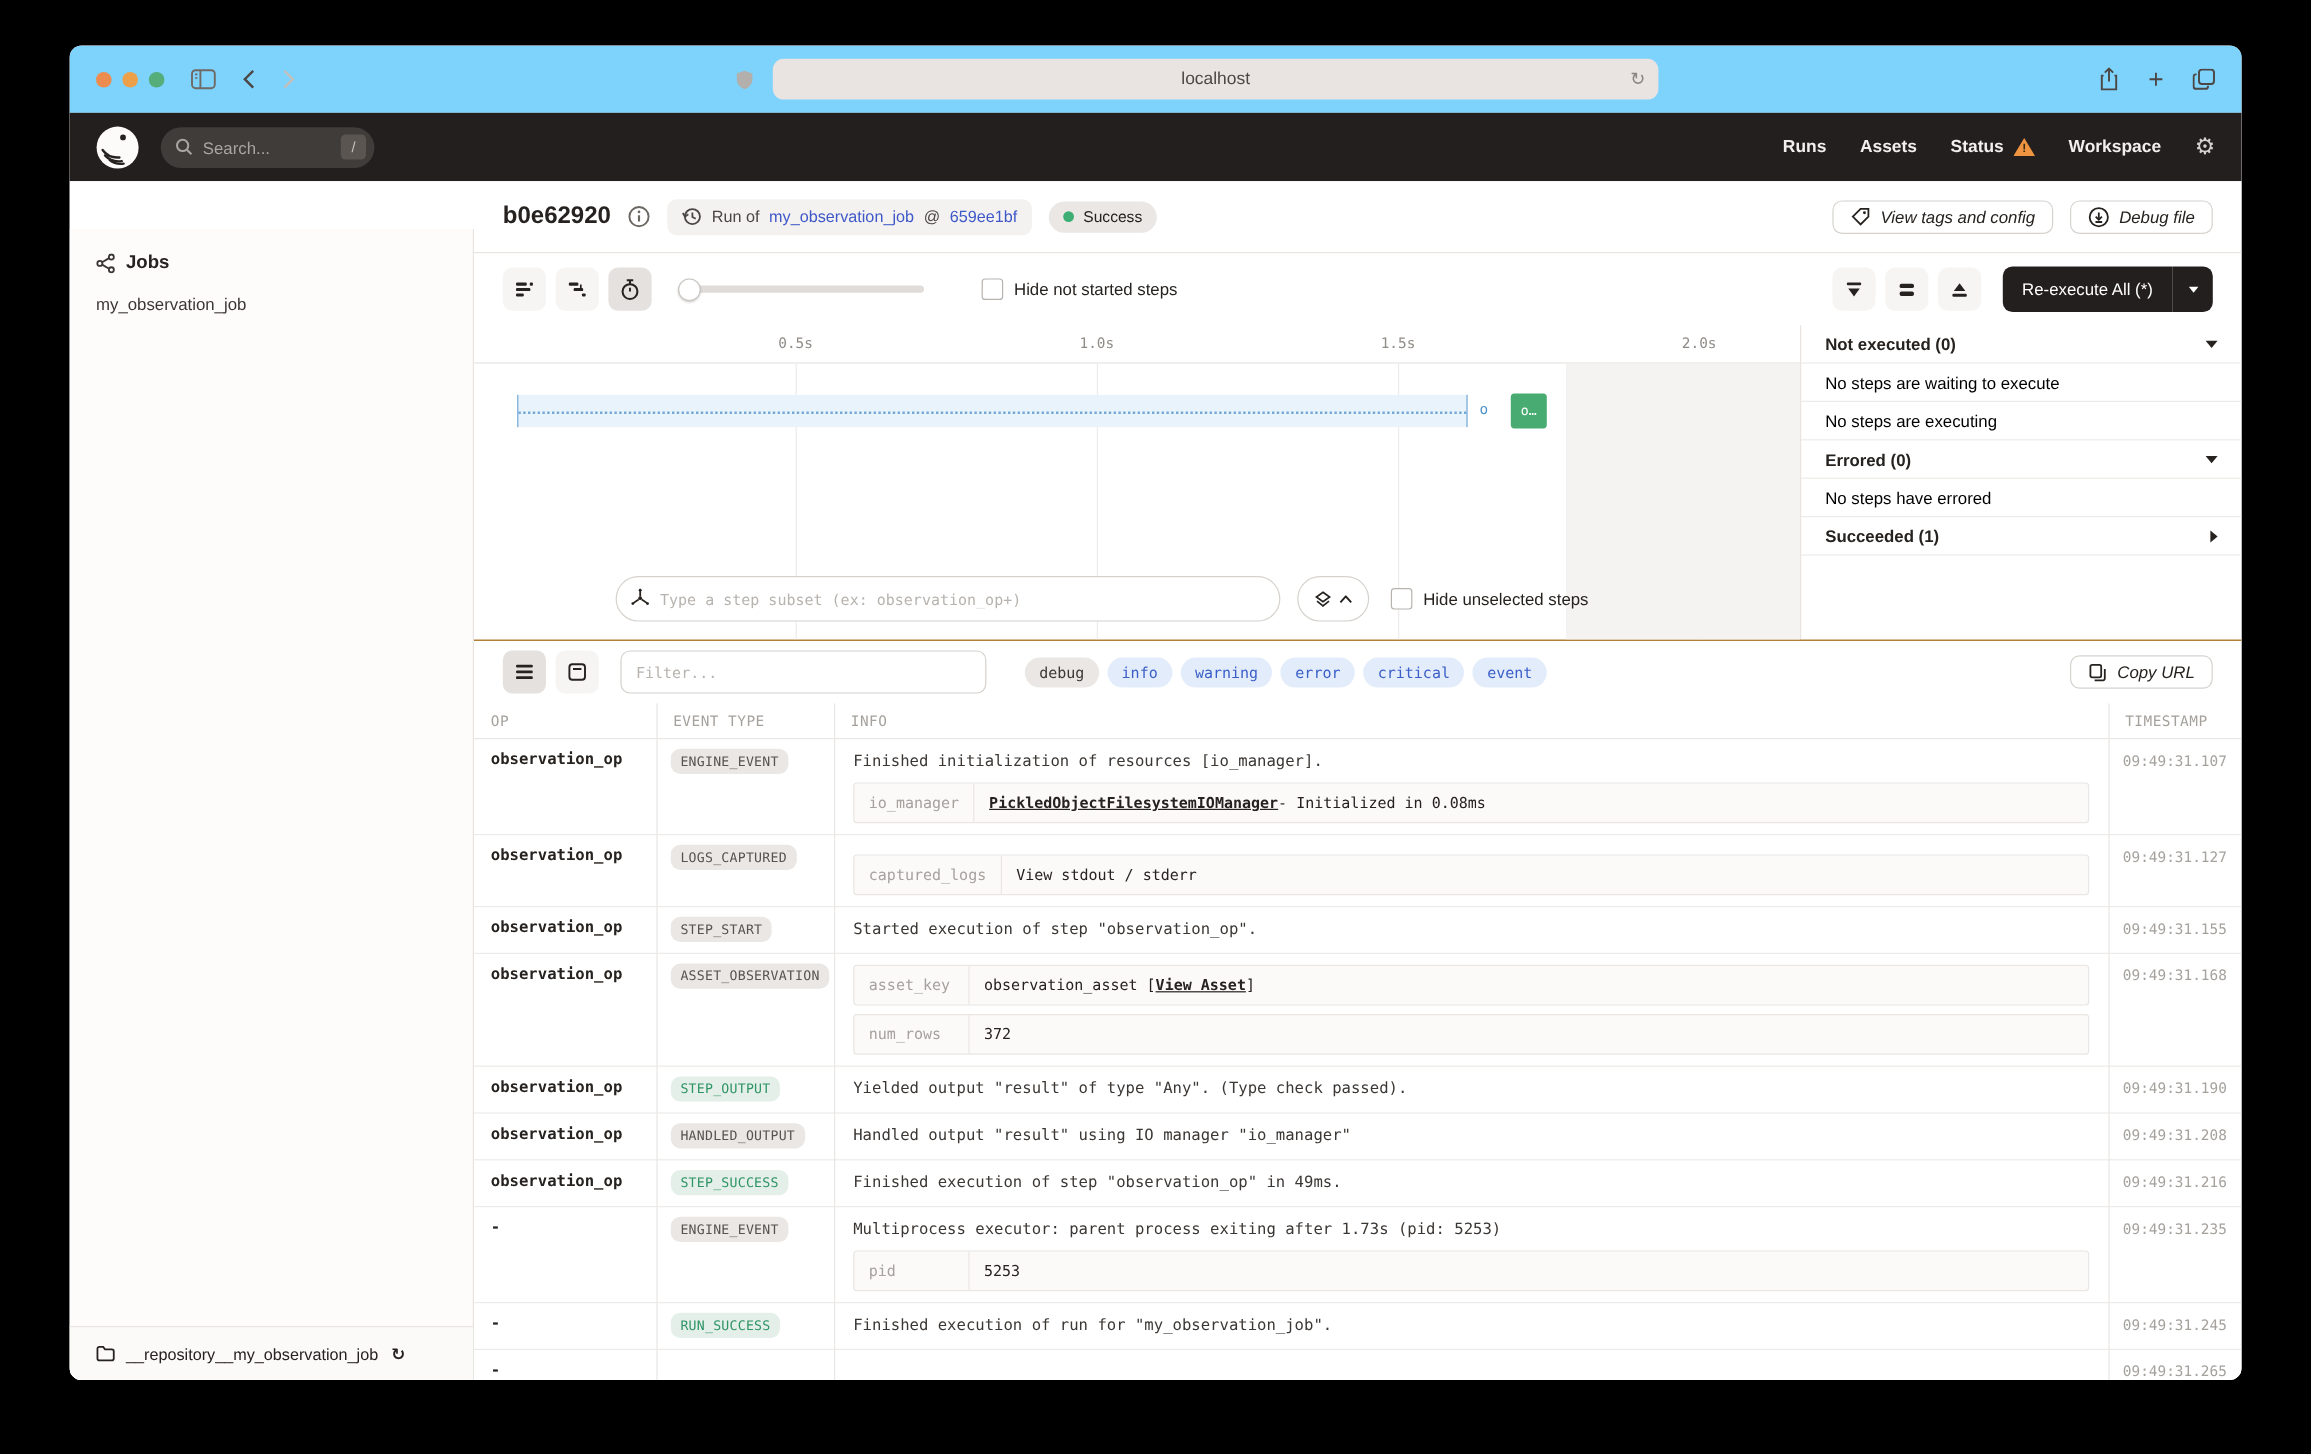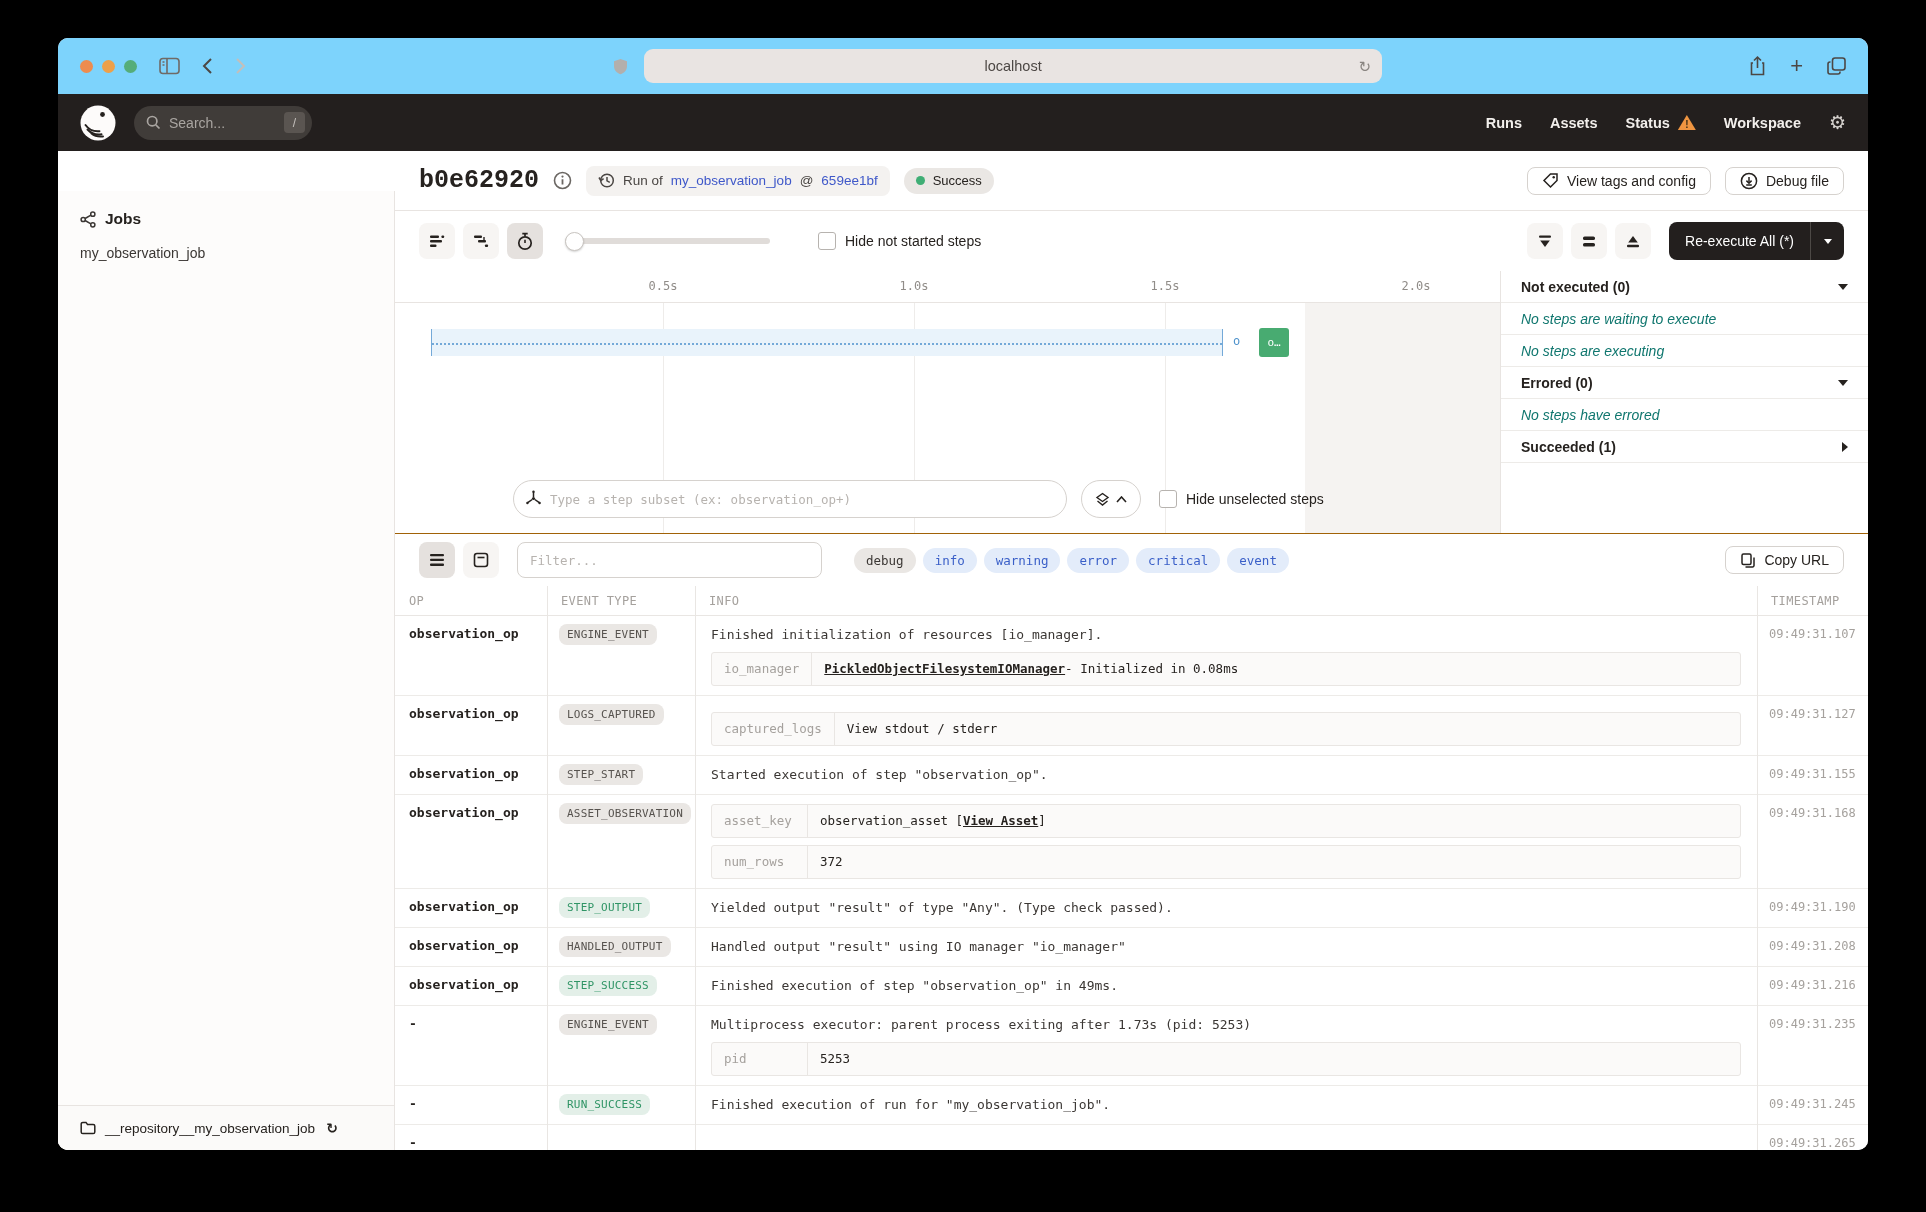--- a/index.html
+++ b/index.html
@@ -45,29 +45,29 @@
   .sb-head { display:flex; align-items:center; gap:9px; padding:19px 22px 10px; font-size:15.5px; font-weight:700; }
   .sb-item { padding:7px 22px; font-size:14px; color:#3b3734; }
   .sb-footer { margin-top:auto; border-top:1px solid #e8e4e1; background:#fbfaf9; height:45px;
                display:flex; align-items:center; gap:9px; padding:0 22px; font-size:13.5px; }
   .sb-refresh { font-size:14px; font-weight:700; color:#26221f; margin-left:2px; }
 
   .main { flex:1; display:flex; flex-direction:column; min-width:0; }
 
   
   .run-header { height:60px; flex:none; display:flex; align-items:center; gap:14px; padding:0 24px; border-bottom:1px solid #e8e4e1; }
-  .run-id { font-family:Liberation Mono, monospace; font-weight:700; font-size:25px; }
+  .run-id { font-family:Liberation Sans, sans-serif; font-weight:700; font-size:20px; }
   .pill { display:inline-flex; align-items:center; gap:8px; background:#f4f2f0; border-radius:8px; height:30px;
           padding:0 12px; font-size:13.5px; color:#4a4643; }
   .blue-link { color:var(--link-blue,#3f58c9); }
   .status-badge { display:inline-flex; align-items:center; gap:8px; background:#eae7e4; border-radius:13px; height:26px;
                   padding:0 12px; font-size:13px; }
   .status-dot { width:9px; height:9px; border-radius:50%; background:var(--success-green,#3fae75); }
   .btn { display:inline-flex; align-items:center; gap:8px; height:28px; padding:0 14px; background:#fff;
-         border:1px solid #d6d2ce; border-radius:8px; font-size:14px; font-weight:500; color:#26221f; }
+         border:1px solid #d6d2ce; border-radius:8px; font-size:14px; font-weight:500; color:#26221f;font-style:italic; }
   .hspacer { flex:1; }
 
   
   .gantt-toolbar { height:60px; flex:none; display:flex; align-items:center; gap:8px; padding:0 24px; }
   .icon-btn { width:36px; height:36px; border-radius:8px; background:#f7f5f3; display:flex; align-items:center; justify-content:center; }
   .icon-btn.active { background:#e5e1de; }
   .slider { width:205px; margin-left:14px; position:relative; height:20px; display:flex; align-items:center; }
   .slider-track { width:100%; height:6px; background:#e0dcd9; border-radius:3px; }
   .slider-knob { position:absolute; left:0; top:1px; width:19px; height:19px; border-radius:50%; background:#fff;
                  border:1px solid #c9c5c1; box-shadow:0 1px 2px rgba(0,0,0,.18); }
@@ -104,21 +104,21 @@
                   font-family:"DejaVu Sans Mono","Liberation Mono",monospace; font-size:12.5px; color:#3b3734; background:#fff; outline:none; }
   .subset-input::placeholder { color:#b7b3af; }
   .subset-icon { position:absolute; left:12px; top:10px; }
   .mode-pill { height:38px; width:60px; border:1px solid #d6d2ce; border-radius:19px; background:#fff;
                display:flex; align-items:center; justify-content:center; gap:6px; }
   .subset-chk { display:flex; align-items:center; gap:9px; font-size:14px; margin-left:4px; }
 
   .right-panel { width:368px; flex:none; border-left:1px solid #e8e4e1; display:flex; flex-direction:column; }
   .panel-row { height:32px; flex:none; display:flex; align-items:center; padding:0 20px; border-bottom:1px solid #edebe8; font-size:14px; }
   .panel-header { font-weight:600; justify-content:space-between; }
-  .panel-empty { color:#0f766e;font-style:italic; }
+  .panel-empty { color:#000000; }
   .tri-down { width:0; height:0; border-left:5px solid transparent; border-right:5px solid transparent; border-top:6px solid #26221f; }
   .tri-right { width:0; height:0; border-top:5px solid transparent; border-bottom:5px solid transparent; border-left:6px solid #26221f; }
 
   
   .log-section { flex:1; border-top:1px solid #a16207; display:flex; flex-direction:column; min-height:0; }
   .log-toolbar { height:52px; flex:none; display:flex; align-items:center; gap:8px; padding:0 24px; }
   .filter-input { width:305px; height:36px; border:1px solid #d6d2ce; border-radius:8px; padding:0 12px; margin-left:10px;
                   font-family:"DejaVu Sans Mono","Liberation Mono",monospace; font-size:12.5px; color:#3b3734; outline:none; }
   .filter-input::placeholder { color:#b7b3af; }
   .chips { display:flex; align-items:center; gap:7px; margin-left:24px; }

